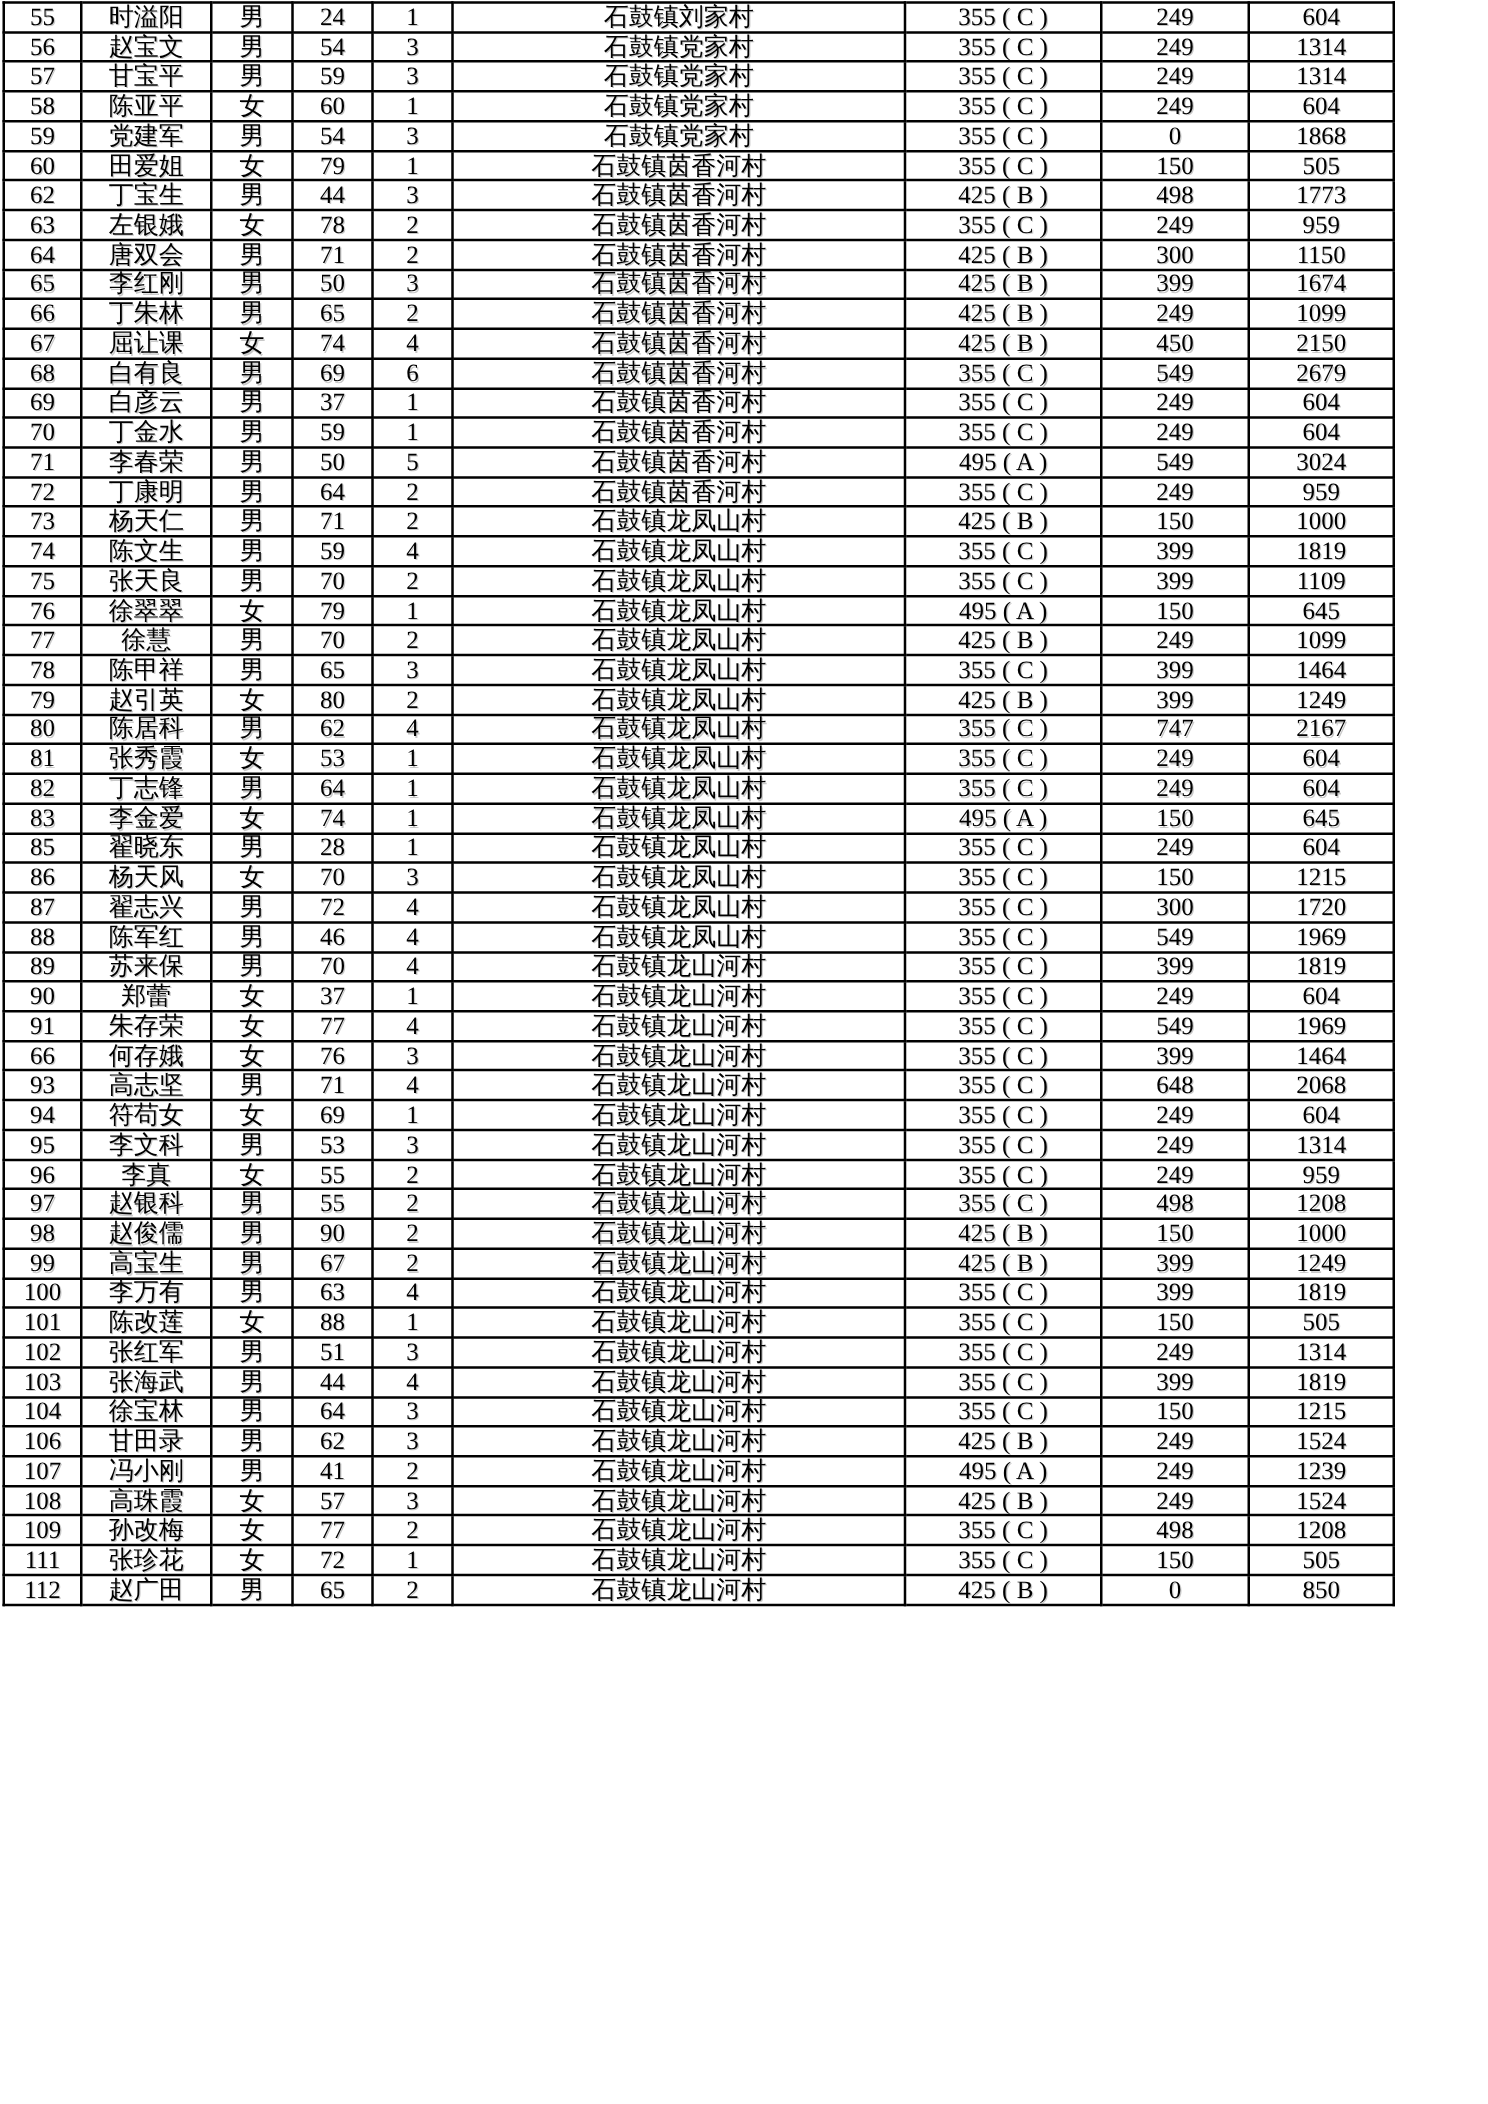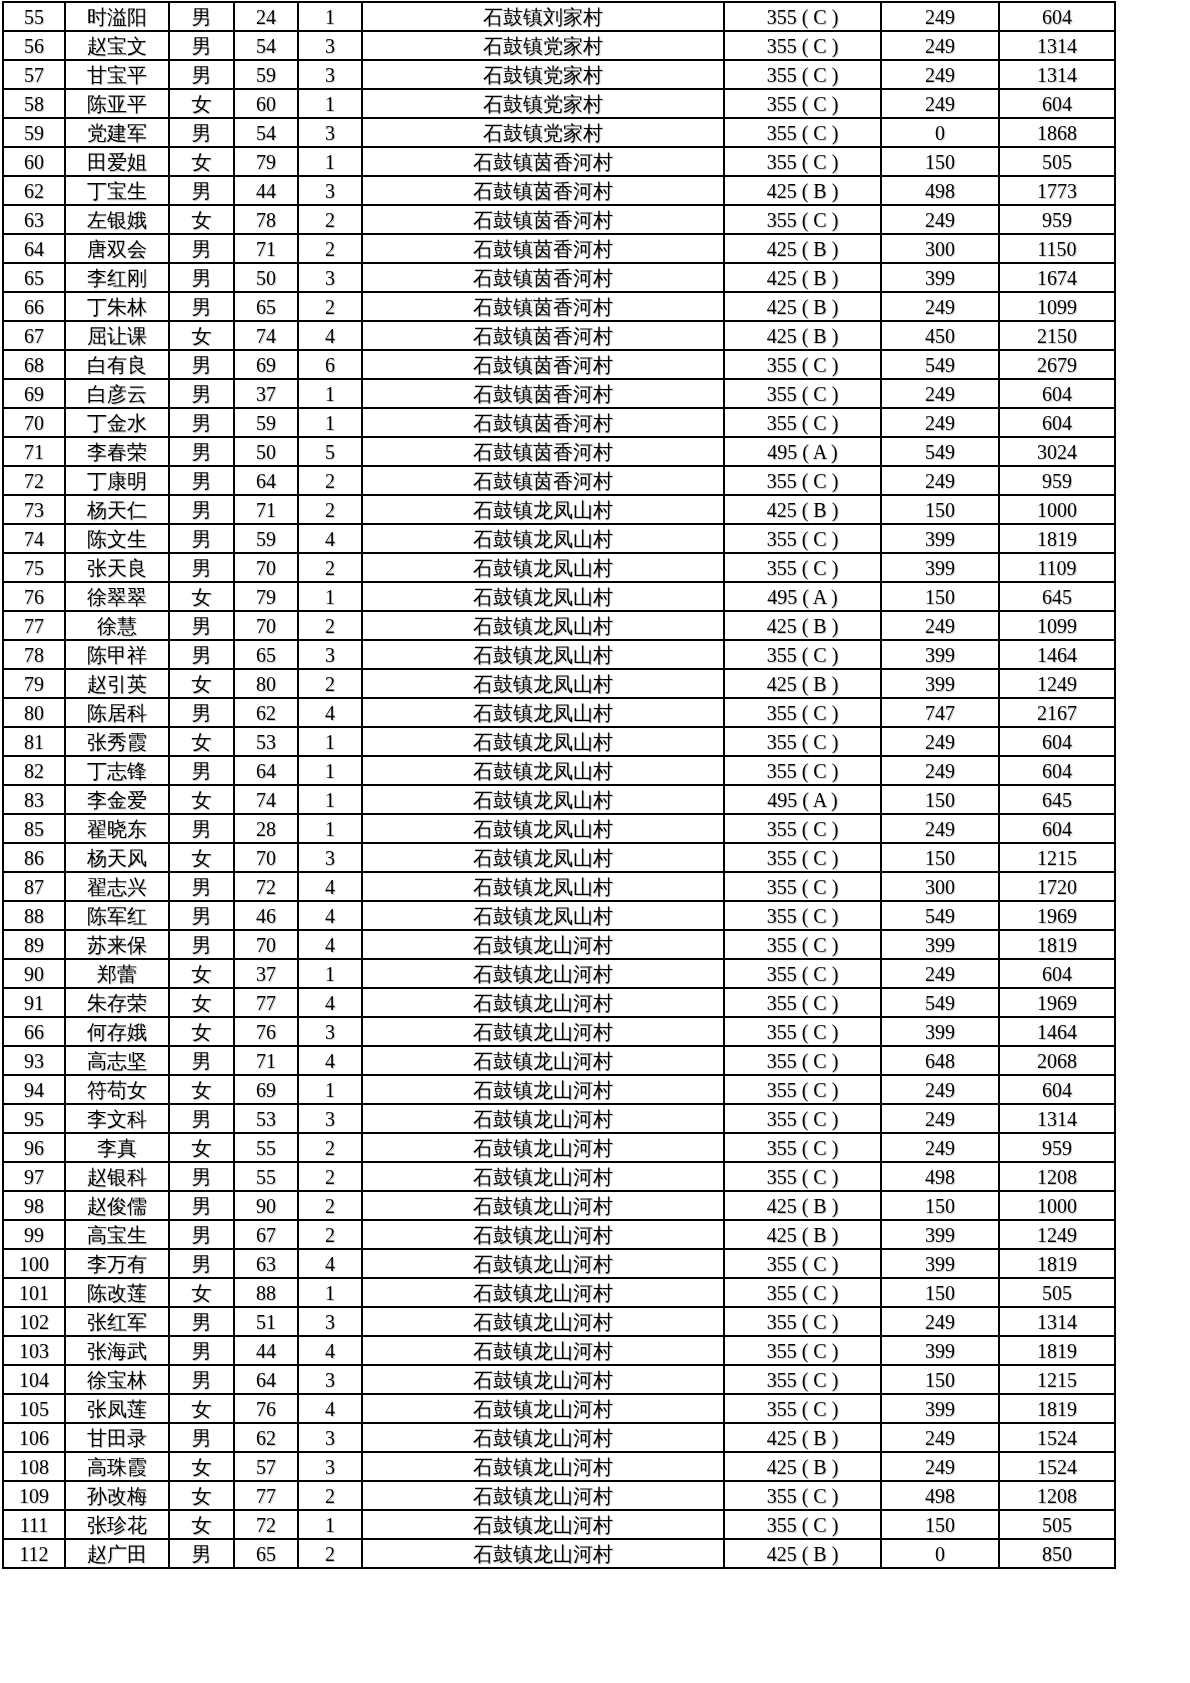--- a/index.html
+++ b/index.html
@@ -11,21 +11,21 @@
     width: 1190px;
     height: 1683px;
     overflow: hidden;
     font-family: "Liberation Serif", "DejaVu Serif", serif;
     color: #000000;
   }
   table.roster {
     border-collapse: collapse;
     table-layout: fixed;
     width: 1112px;
-    height: 1568px;
+    height: 1284px;
     margin: 1px 0 0 2px;
   }
   table.roster td {
     border: 2px solid #000000;
     text-align: center;
     vertical-align: middle;
     font-size: 20px;
     line-height: 1;
     padding: 0;
     white-space: nowrap;
@@ -580,40 +580,40 @@
         <td>徐宝林</td>
         <td>男</td>
         <td>64</td>
         <td>3</td>
         <td>石鼓镇龙山河村</td>
         <td>355 ( C ) </td>
         <td>150</td>
         <td>1215</td>
       </tr>
       <tr>
-        <td>105</td>
-        <td>张凤莲</td>
-        <td>女</td>
-        <td>76</td>
-        <td>4</td>
-        <td>石鼓镇龙山河村</td>
-        <td>355 ( C ) </td>
-        <td>399</td>
-        <td>1819</td>
-      </tr>
-      <tr>
         <td>106</td>
         <td>甘田录</td>
         <td>男</td>
         <td>62</td>
         <td>3</td>
         <td>石鼓镇龙山河村</td>
         <td>425 ( B ) </td>
         <td>249</td>
         <td>1524</td>
+      </tr>
+      <tr>
+        <td>107</td>
+        <td>冯小刚</td>
+        <td>男</td>
+        <td>41</td>
+        <td>2</td>
+        <td>石鼓镇龙山河村</td>
+        <td>495 ( A ) </td>
+        <td>249</td>
+        <td>1239</td>
       </tr>
       <tr>
         <td>108</td>
         <td>高珠霞</td>
         <td>女</td>
         <td>57</td>
         <td>3</td>
         <td>石鼓镇龙山河村</td>
         <td>425 ( B ) </td>
         <td>249</td>

